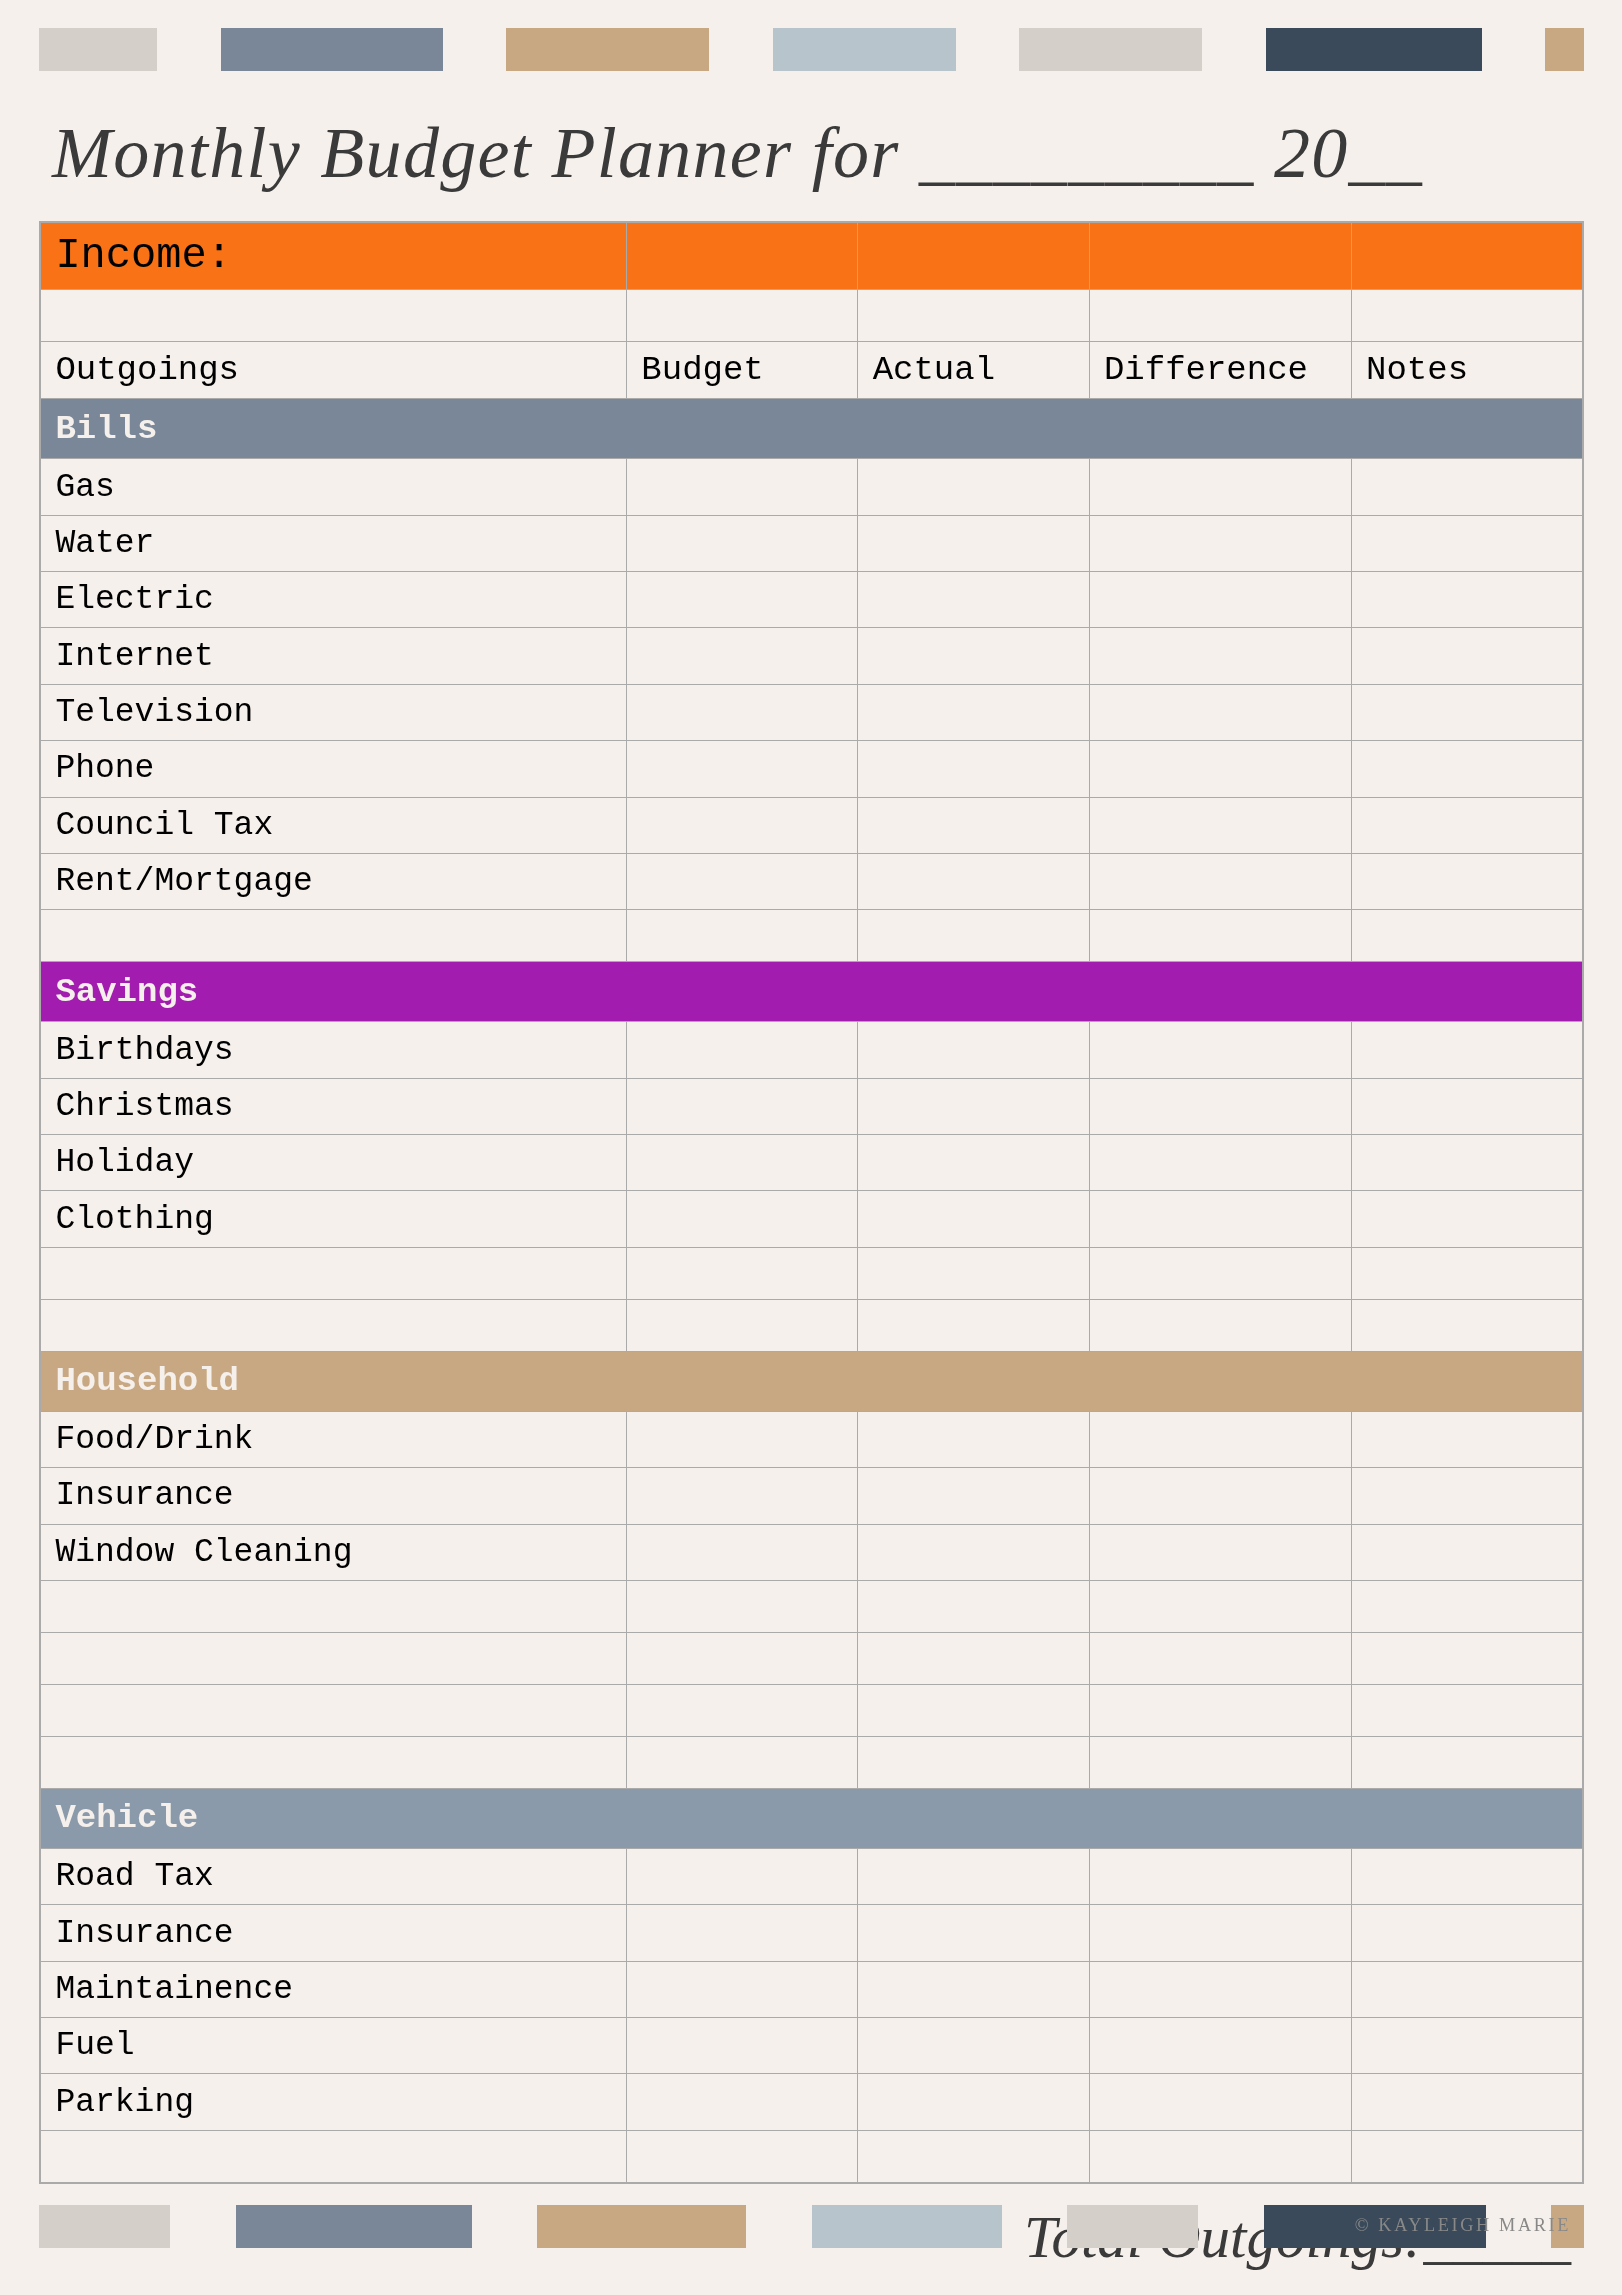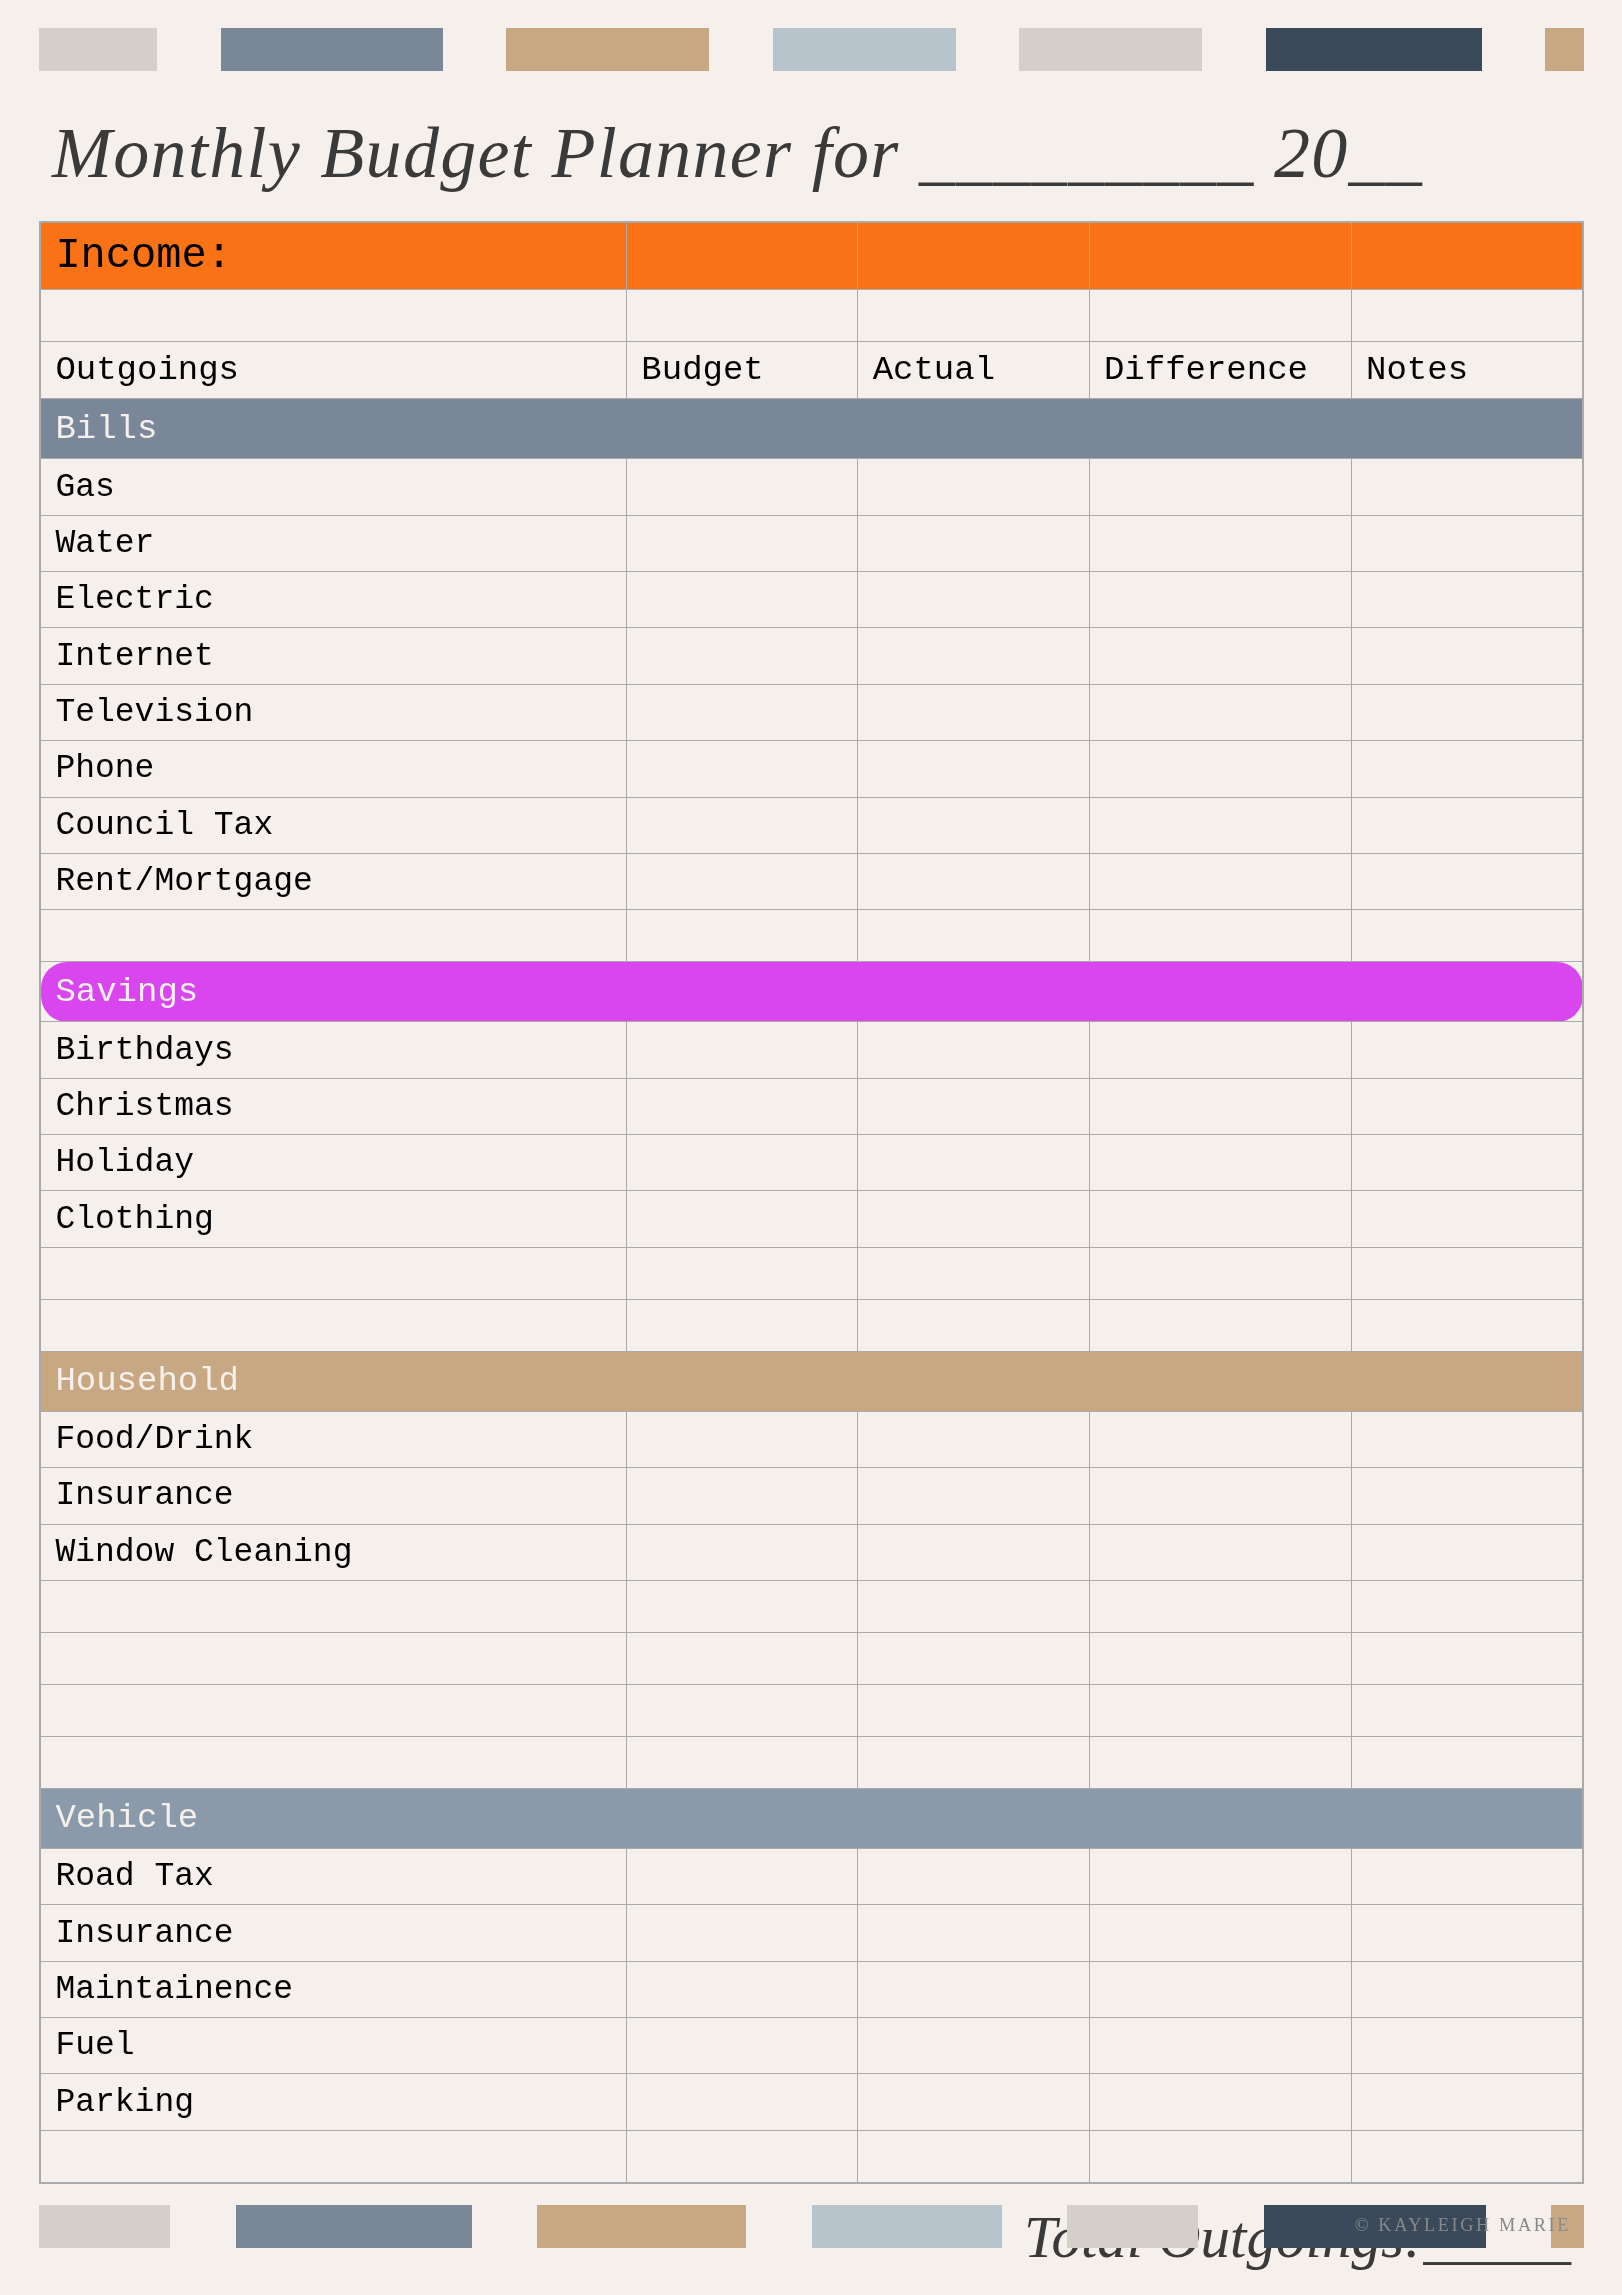--- a/index.html
+++ b/index.html
@@ -77,30 +77,30 @@
       background: #f97316;
     }
 
     .empty-row td {
       height: 52px;
       background: #f5f0eb;
     }
 
     .section-header td {
       font-size: 34px;
-      font-weight: normal;
+      font-weight: bold;
       color: #f5f0eb;
       padding: 10.5px 14.4px;
       height: 49px;
       border: 1px solid #aaaaaa;
       margin-left: 28px;
     }
 
     .bills-header td { background: #7a8799; }
-    .savings-header td { background: #d946ef; border-radius: 26px; }
+    .savings-header td { background: #a21caf; }
     .household-header td { background: #c8a882; }
     .vehicle-header td { background: #8a9aaa; }
 
     .data-row td {
       background: #f5f0eb;
       font-size: 34px;
     }
 
     .data-row td:first-child {
       font-size: 33px;

